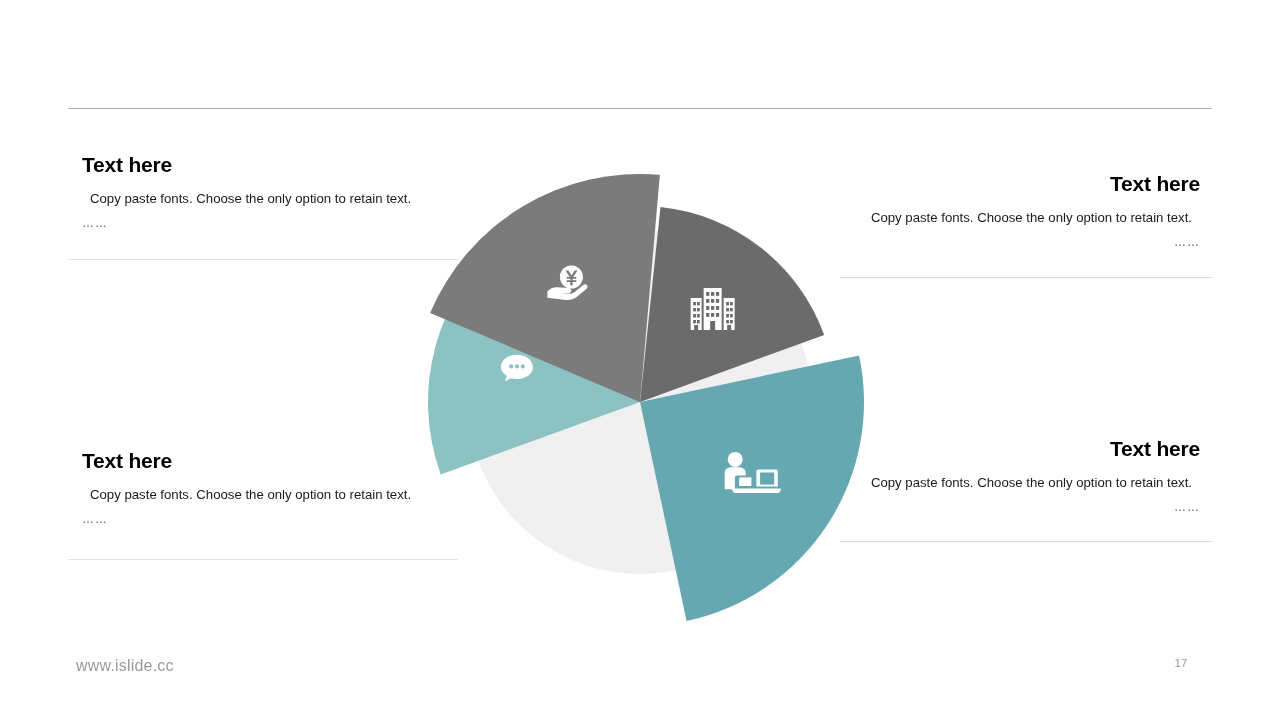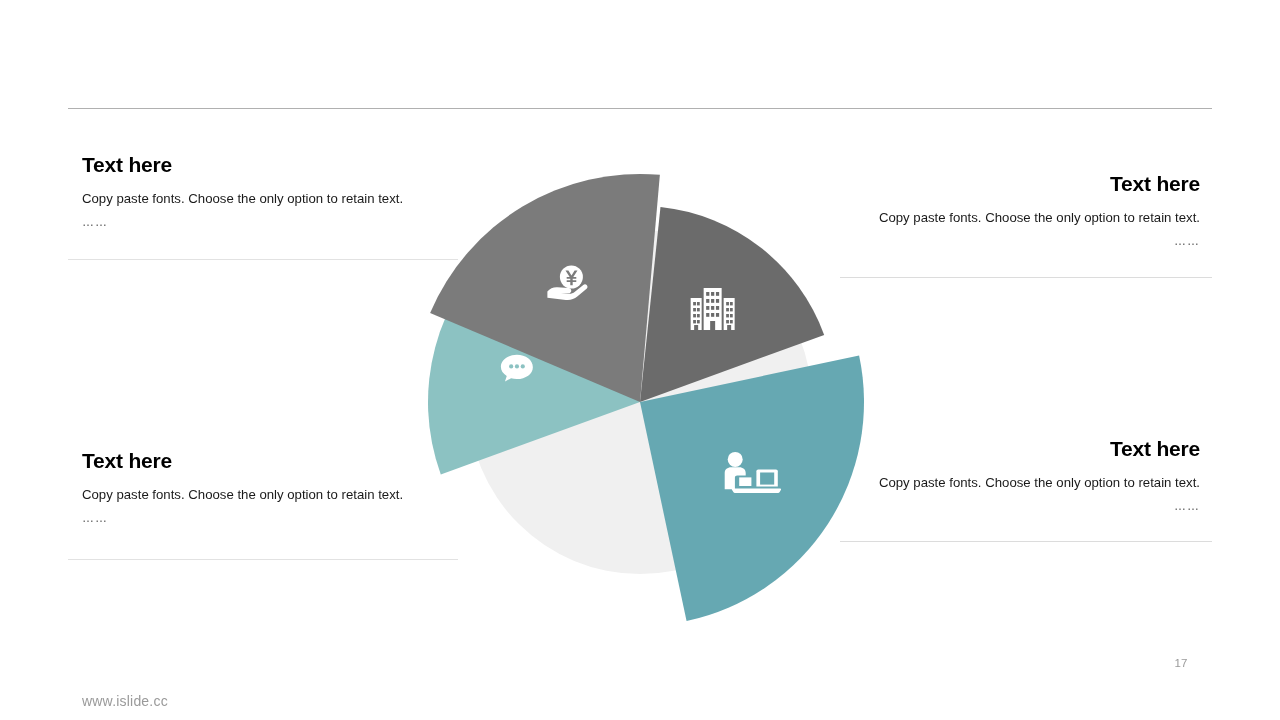--- a/index.html
+++ b/index.html
@@ -44,21 +44,21 @@
     font-weight: bold;
     letter-spacing: -0.2px;
     line-height: 1.1;
     margin: 0 0 13px 0;
     color: #000000;
   }
   .block .body {
     font-size: 13.2px;
     line-height: 1.45;
     color: #1a1a1a;
-    margin: 0;
+    margin: 8px;
   }
   .block .dots {
     font-size: 12px;
     color: #555555;
     letter-spacing: 1px;
     margin-top: 7px;
   }
 
   .block-tl { left: 82px;  top: 153px; text-align: left; }
   .block-bl { left: 82px;  top: 449px; text-align: left; }
@@ -71,26 +71,25 @@
     left: 400px;
     top: 162px;
     width: 480px;
     height: 480px;
   }
   .wheel svg { display: block; }
 
   
   .footer-url {
     position: absolute;
-    left: 82px;
+    left: 76px;
     top: 657px;
-    font-size: 14px;
+    font-size: 16px;
     color: #9a9a9a;
     letter-spacing: 0.2px;
-    margin-top: 36px;
   }
   .footer-page {
     position: absolute;
     left: 1150px;
     top: 657px;
     width: 62px;
     text-align: center;
     font-size: 11.5px;
     color: #9a9a9a;
   }

